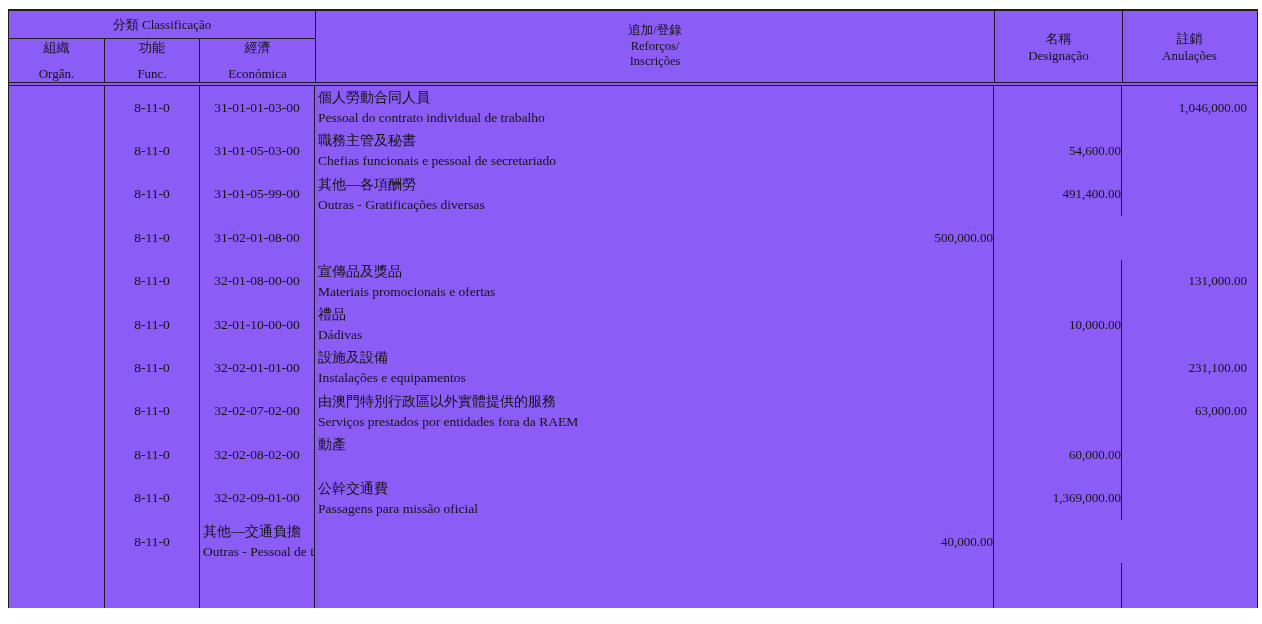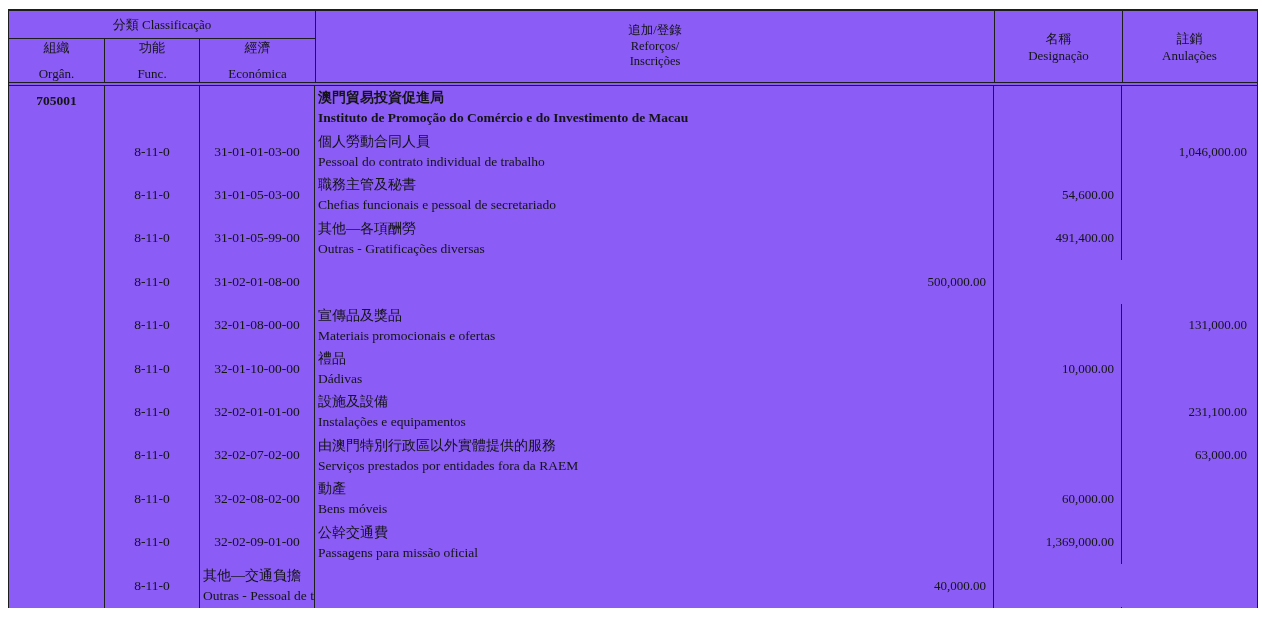--- a/index.html
+++ b/index.html
@@ -120,21 +120,21 @@
     line-height: 20px;
     white-space: nowrap;
   }
   .org-row .zh, .org-row .pt { font-weight: bold; }
   .c-num {
     display: flex;
     align-items: center;
     justify-content: flex-end;
     font-size: 13px;
   }
-  .c-ref { padding-right: 7px; }
+  .c-ref { }
   .c-anu { padding-right: 8px; }
   
   .filler { height: 60px; }
 </style>
 </head>
 <body>
 
 <div class="scan-table">
 
   <div class="thead">
@@ -165,31 +165,20 @@
       <span>Designação</span>
     </div>
     <div class="cell h-center">
       <span>註銷</span>
       <span>Anulações</span>
     </div>
   </div>
 
   <div class="tbody">
 
-    <div class="row org-row">
-      <div class="c c-org">705001</div>
-      <div class="c"></div>
-      <div class="c"></div>
-      <div class="c c-desig">
-        <div class="zh">澳門貿易投資促進局</div>
-        <div class="pt">Instituto de Promoção do Comércio e do Investimento de Macau</div>
-      </div>
-      <div class="c c-num c-ref"></div>
-      <div class="c c-num c-anu"></div>
-    </div>
 
     <div class="row">
       <div class="c"></div>
       <div class="c c-code">8-11-0</div>
       <div class="c c-code">31-01-01-03-00</div>
       <div class="c c-desig">
         <div class="zh">個人勞動合同人員</div>
         <div class="pt">Pessoal do contrato individual de trabalho</div>
       </div>
       <div class="c c-num c-ref"></div>
@@ -275,21 +264,20 @@
       <div class="c c-num c-ref"></div>
       <div class="c c-num c-anu">63,000.00</div>
     </div>
 
     <div class="row">
       <div class="c"></div>
       <div class="c c-code">8-11-0</div>
       <div class="c c-code">32-02-08-02-00</div>
       <div class="c c-desig">
         <div class="zh">動產</div>
-        <div class="pt">Bens móveis</div>
       </div>
       <div class="c c-num c-ref">60,000.00</div>
       <div class="c c-num c-anu"></div>
     </div>
 
     <div class="row">
       <div class="c"></div>
       <div class="c c-code">8-11-0</div>
       <div class="c c-code">32-02-09-01-00</div>
       <div class="c c-desig">

